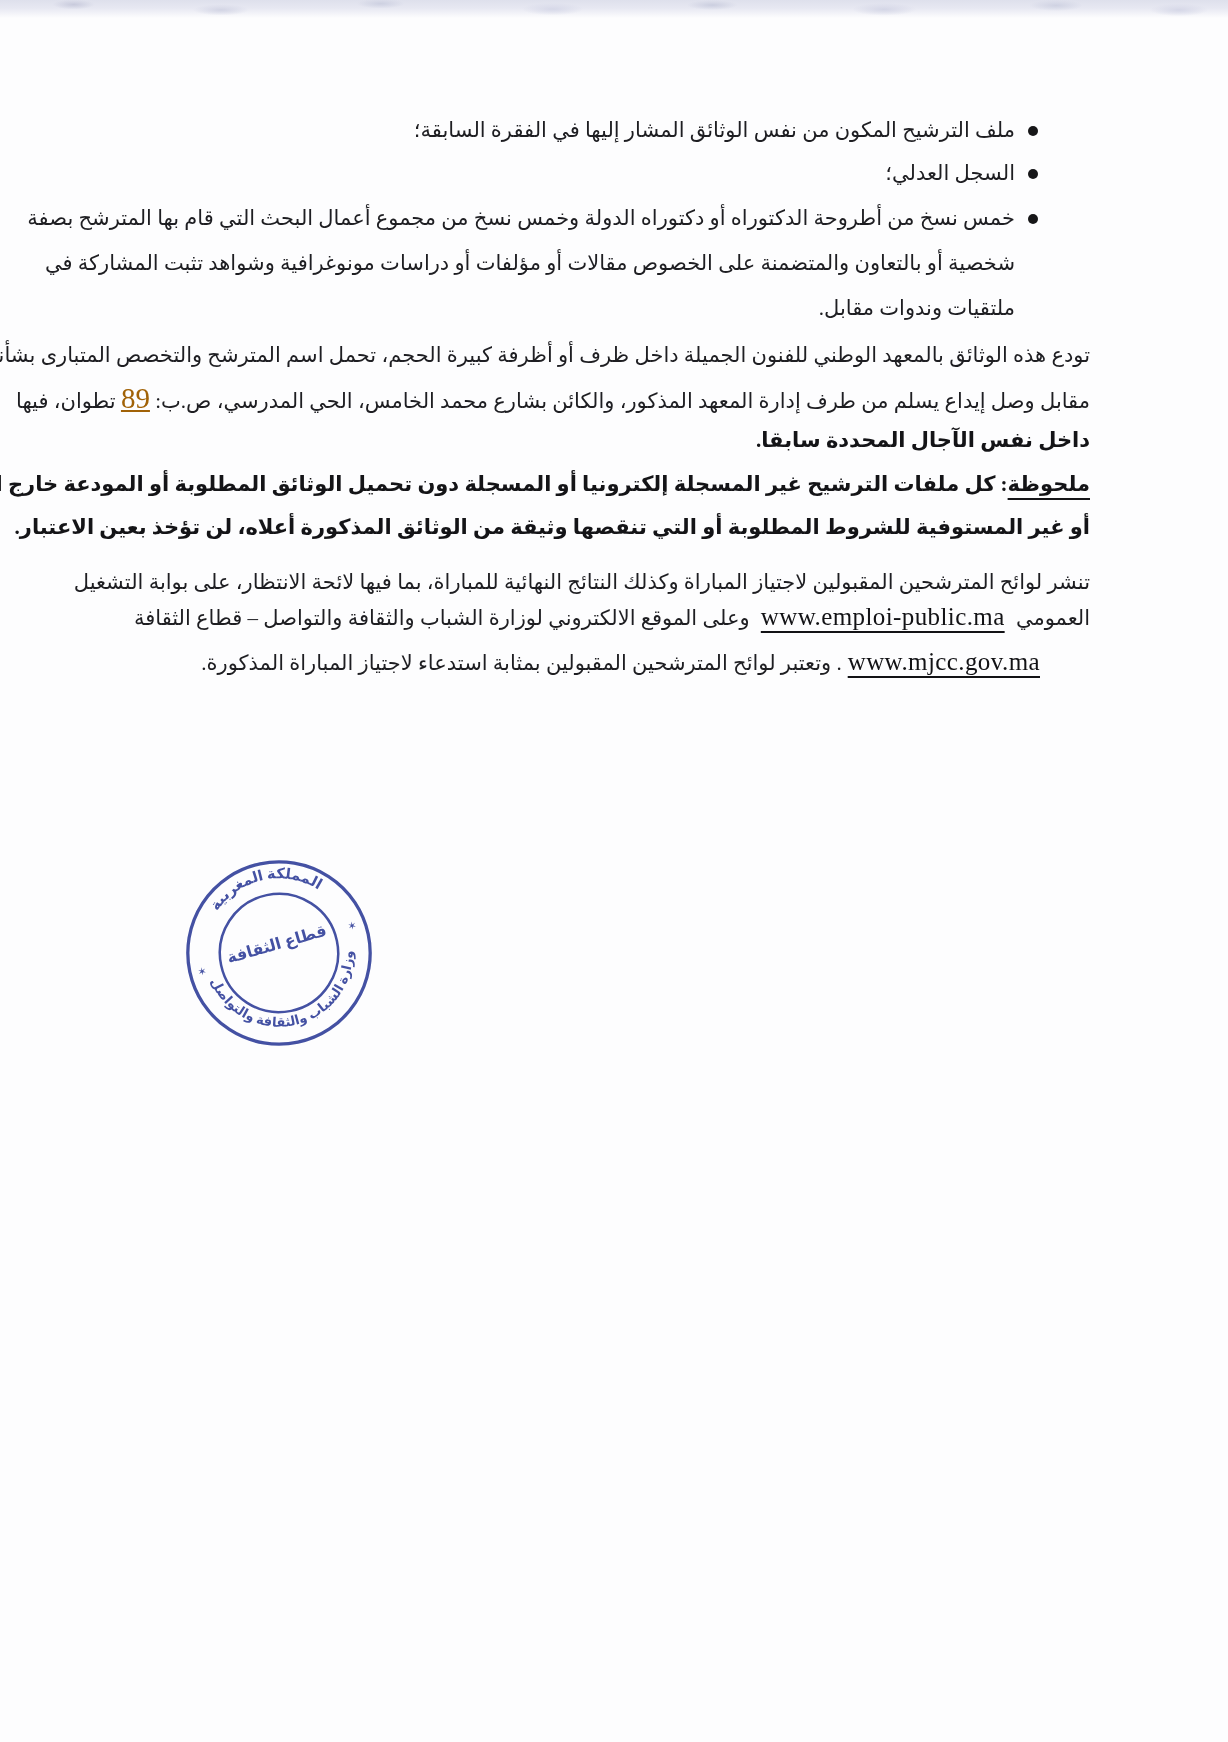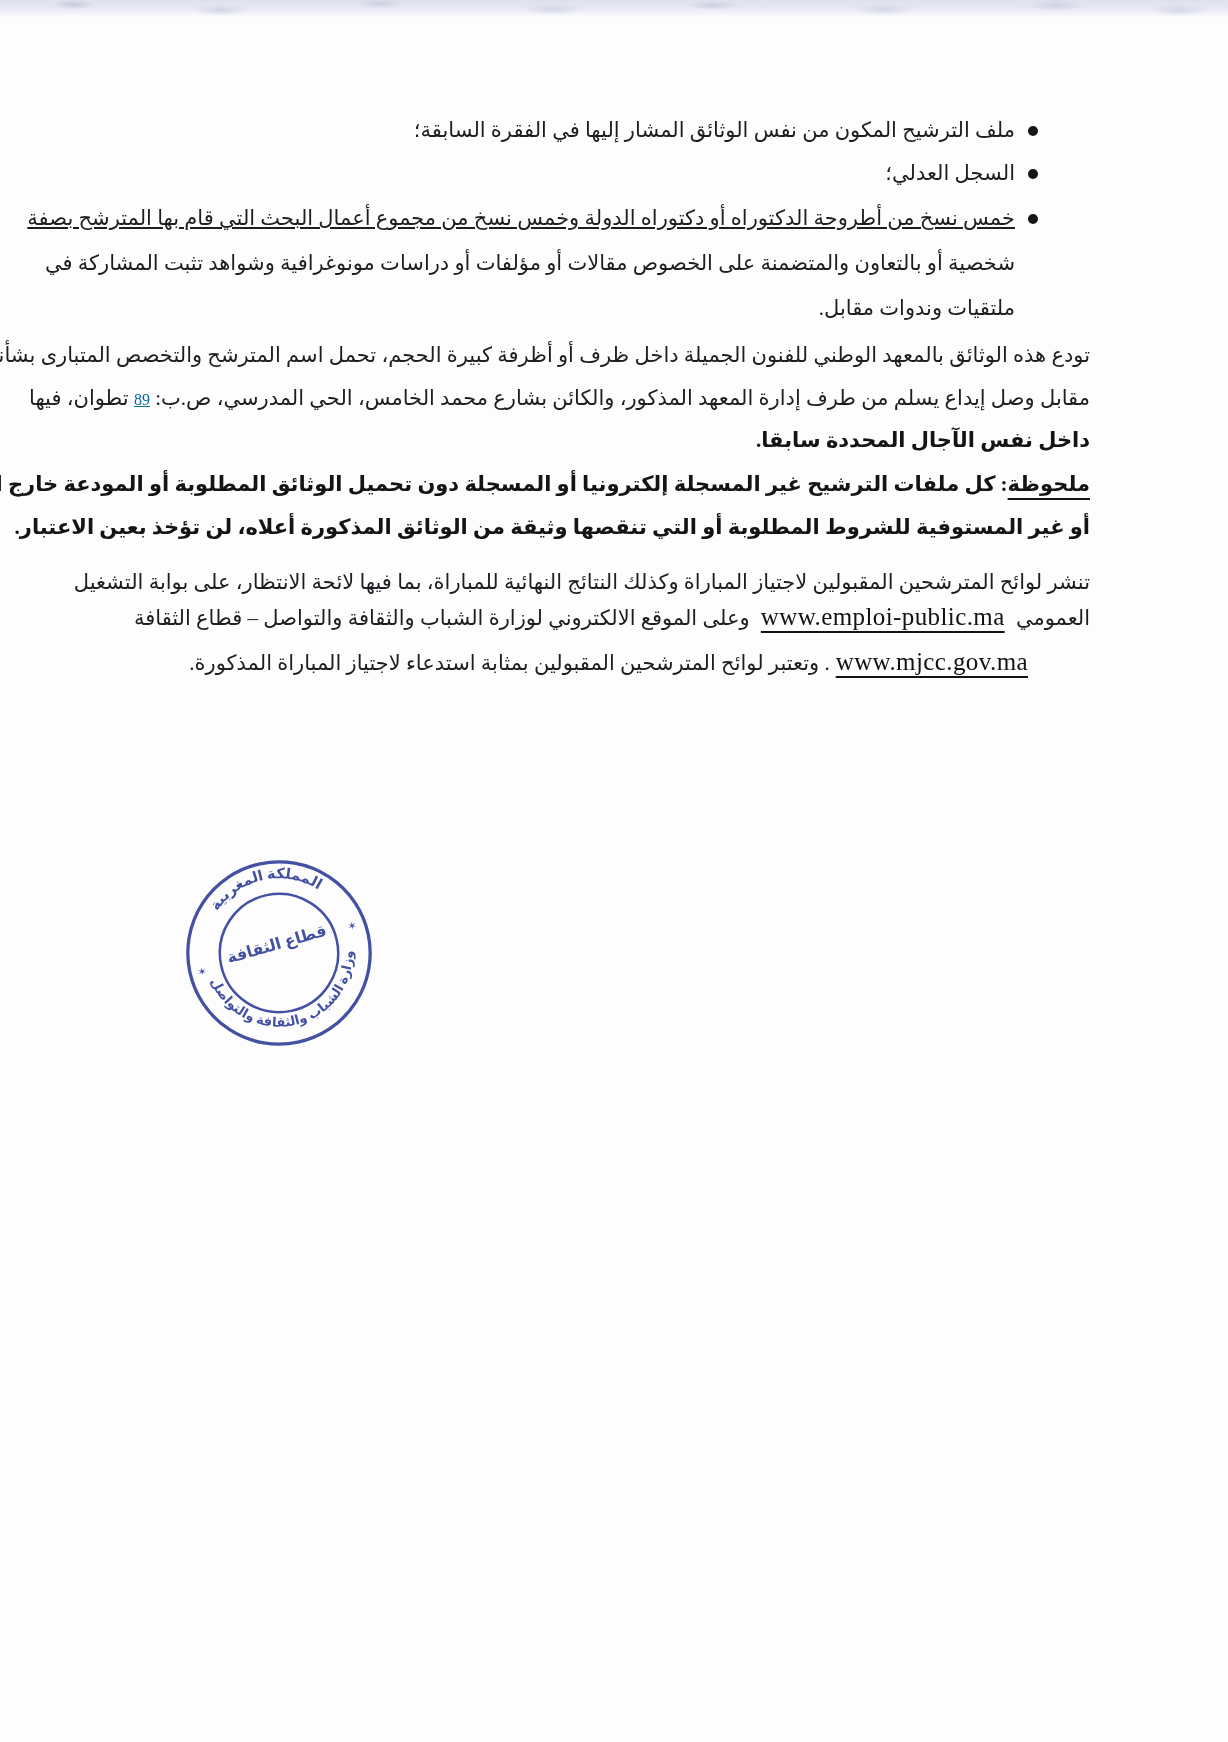--- a/index.html
+++ b/index.html
@@ -55,22 +55,22 @@
     font-size: 25px;
     letter-spacing: 0.4px;
     color: #121215;
     text-decoration: underline;
     text-decoration-thickness: 2px;
     text-underline-offset: 6px;
     margin: 6px 6px;
   }
   .num {
     font-family: "Liberation Serif", serif;
-    font-size: 16px;
-    color: #0369a1;
+    font-size: 29px;
+    color: #a16207;
     text-decoration: underline;
   }
   .stamp {
     position: absolute;
     left: 182px; top: 856px;
     width: 194px; height: 194px;
     transform: rotate(-12deg);
     opacity: 0.88;
   }
   .stamp svg { width: 100%; height: 100%; }
@@ -84,42 +84,42 @@
 <body>
 
 <div class="scan-band"></div>
 
 <div class="bullet-dot" style="left:1028px; top:126px;"></div>
 <div class="bullet-dot" style="left:1028px; top:169px;"></div>
 <div class="bullet-dot" style="left:1028px; top:214px;"></div>
 
 <div class="ln" style="top:112px; right:213px;">ملف الترشيح المكون من نفس الوثائق المشار إليها في الفقرة السابقة؛</div>
 <div class="ln" style="top:155px; right:213px;">السجل العدلي؛</div>
-<div class="ln" style="top:200px; right:213px;text-decoration:underline;">خمس نسخ من أطروحة الدكتوراه أو دكتوراه الدولة وخمس نسخ من مجموع أعمال البحث التي قام بها المترشح بصفة</div>
+<div class="ln" style="top:200px; right:213px;">خمس نسخ من أطروحة الدكتوراه أو دكتوراه الدولة وخمس نسخ من مجموع أعمال البحث التي قام بها المترشح بصفة</div>
 <div class="ln" style="top:245px; right:213px;">شخصية أو بالتعاون والمتضمنة على الخصوص مقالات أو مؤلفات أو دراسات مونوغرافية وشواهد تثبت المشاركة في</div>
 <div class="ln" style="top:290px; right:213px;">ملتقيات وندوات مقابل.</div>
 
 <div class="ln" style="top:337px; right:138px;">تودع هذه الوثائق بالمعهد الوطني للفنون الجميلة داخل ظرف أو أظرفة كبيرة الحجم، تحمل اسم المترشح والتخصص المتبارى بشأنه</div>
 <div class="ln" style="top:380px; right:138px;">
   <span>مقابل وصل إيداع يسلم من طرف إدارة المعهد المذكور، والكائن بشارع محمد الخامس، الحي المدرسي، ص.ب: </span><span class="num">89</span><span> تطوان، فيها</span>
 </div>
 <div class="ln bold" style="top:422px; right:138px;">داخل نفس الآجال المحددة سابقا.</div>
 
 <div class="ln bold" style="top:466px; right:138px;">
   <span class="note-label">ملحوظة</span><span>: كل ملفات الترشيح غير المسجلة إلكترونيا أو المسجلة دون تحميل الوثائق المطلوبة أو المودعة خارج الآجال المذكورة</span>
 </div>
 <div class="ln bold" style="top:509px; right:138px;">أو غير المستوفية للشروط المطلوبة أو التي تنقصها وثيقة من الوثائق المذكورة أعلاه، لن تؤخذ بعين الاعتبار.</div>
 
 <div class="ln" style="top:564px; right:138px;">تنشر لوائح المترشحين المقبولين لاجتياز المباراة وكذلك النتائج النهائية للمباراة، بما فيها لائحة الانتظار، على بوابة التشغيل</div>
 <div class="ln" style="top:593px; right:138px;">
   <span>العمومي</span>
   <span class="url">www.emploi-public.ma</span>
   <span>وعلى الموقع الالكتروني لوزارة الشباب والثقافة والتواصل – قطاع الثقافة</span>
 </div>
-<div class="ln" style="top:638px; right:194px;">
+<div class="ln" style="top:638px; right:182px;">
   <span class="url">www.mjcc.gov.ma</span><span>. وتعتبر لوائح المترشحين المقبولين بمثابة استدعاء لاجتياز المباراة المذكورة.</span>
 </div>
 
 <div class="stamp">
   <svg viewBox="0 0 200 200">
     <circle cx="100" cy="100" r="94" fill="none" stroke="#2b3a97" stroke-width="3.4"></circle>
     <circle cx="100" cy="100" r="61" fill="none" stroke="#2b3a97" stroke-width="2.6"></circle>
     <defs>
       <path id="arcTop" d="M 23 100 A 77 77 0 0 1 177 100"></path>
       <path id="arcBottom" d="M 24 100 A 76 76 0 0 0 176 100"></path>

